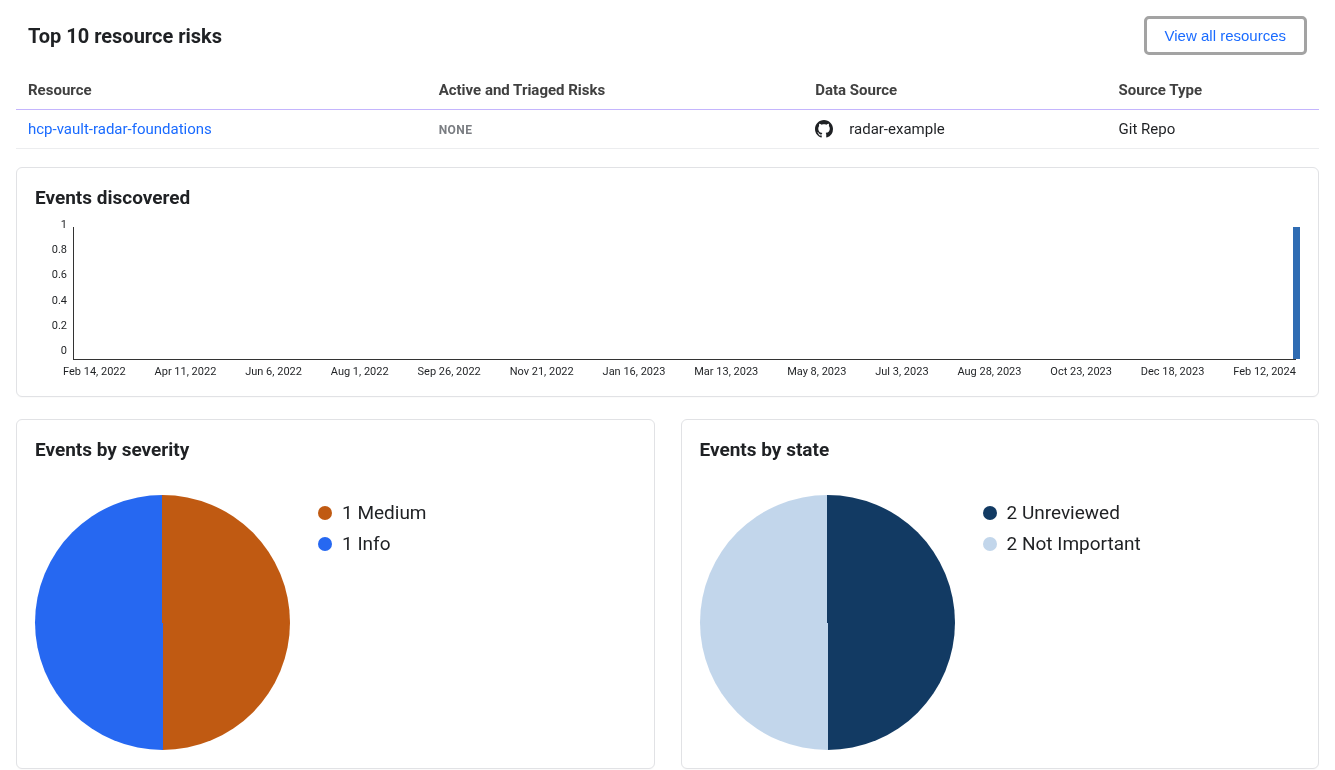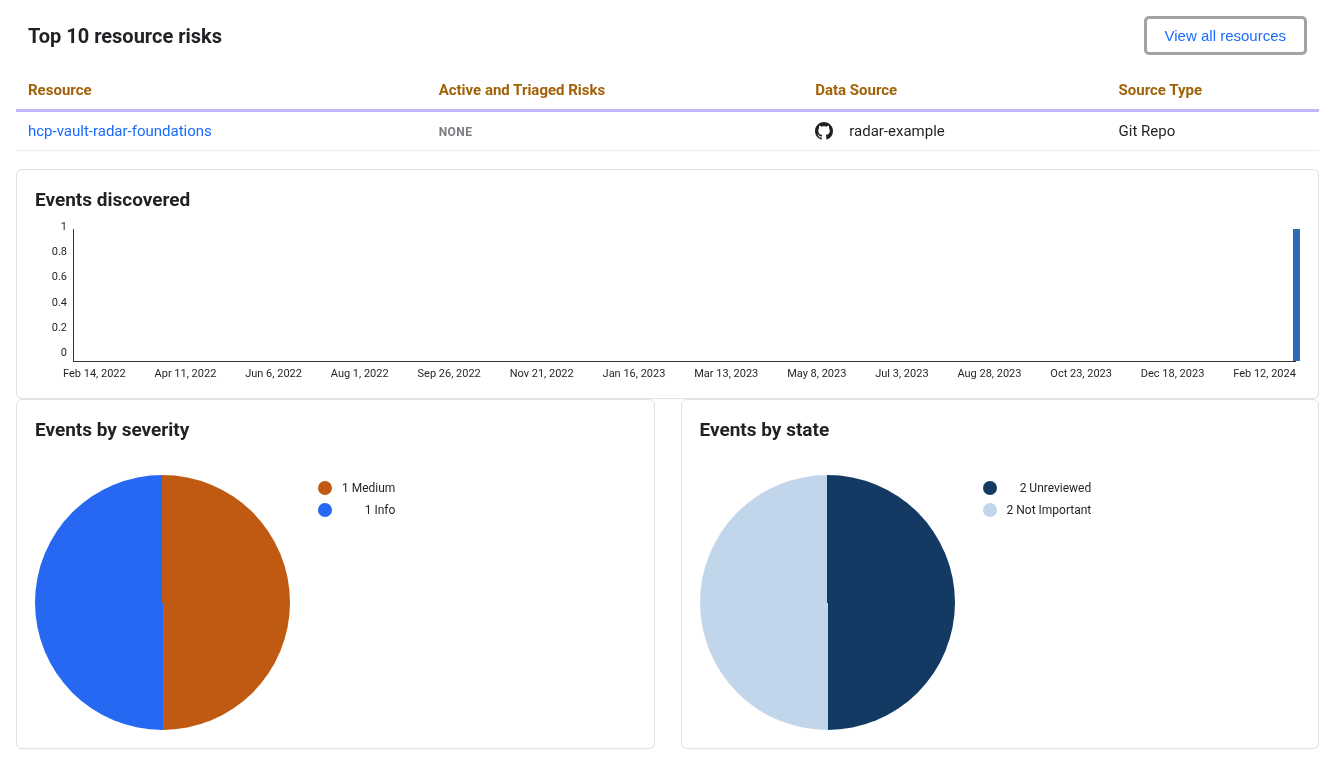--- a/index.html
+++ b/index.html
@@ -35,22 +35,22 @@
   .table {
     width: 100%;
     border-collapse: collapse;
     margin-bottom: 18px;
   }
   .table th {
     text-align: left;
     font-size: 15px;
     font-weight: 700;
     padding: 10px 12px;
-    color: #a16207;
-    border-bottom: 3px solid #c4b5fd;
+    color: #404040;
+    border-bottom: 1px solid #c4b5fd;
   }
   .table td {
     font-size: 15px;
     padding: 10px 12px;
     border-bottom: 1px solid #ecedef;
     vertical-align: middle;
   }
   .link { color: #1a6bff; cursor: pointer; }
   .badge-none {
     display: inline-block;
@@ -67,21 +67,21 @@
     padding: 18px;
     background: #fff;
     box-shadow: 0 1px 1px rgba(0,0,0,0.02);
   }
   .card-title {
     font-size: 19px;
     font-weight: 700;
     margin-bottom: 14px;
     color: #1f2124;
   }
-  .events-card { }
+  .events-card { margin-bottom: 22px; }
 
   
   .bar-chart {
     position: relative;
     width: 100%;
     height: 155px;
   }
   .bar-chart .y-axis {
     position: absolute;
     left: 0;
@@ -134,21 +134,21 @@
     align-items: flex-start;
     padding-top: 20px;
   }
   .pie {
     width: 255px;
     height: 255px;
     border-radius: 50%;
     flex-shrink: 0;
   }
   .legend { display: flex; flex-direction: column; gap: 8px; padding-top: 6px; }
-  .legend-item { display: flex; align-items: center; gap: 10px; font-size: 12px; color: #1f2124; justify-content: space-between; }
+  .legend-item { display: flex; align-items: center; gap: 10px; font-size: 19px; color: #1f2124; }
   .swatch { width: 14px; height: 14px; border-radius: 50%; flex-shrink: 0; }
 </style>
 </head>
 <body>
 
 <div class="header-row">
   <div class="section-title">Top 10 resource risks</div>
   <button class="btn-outline">View all resources</button>
 </div>
 

